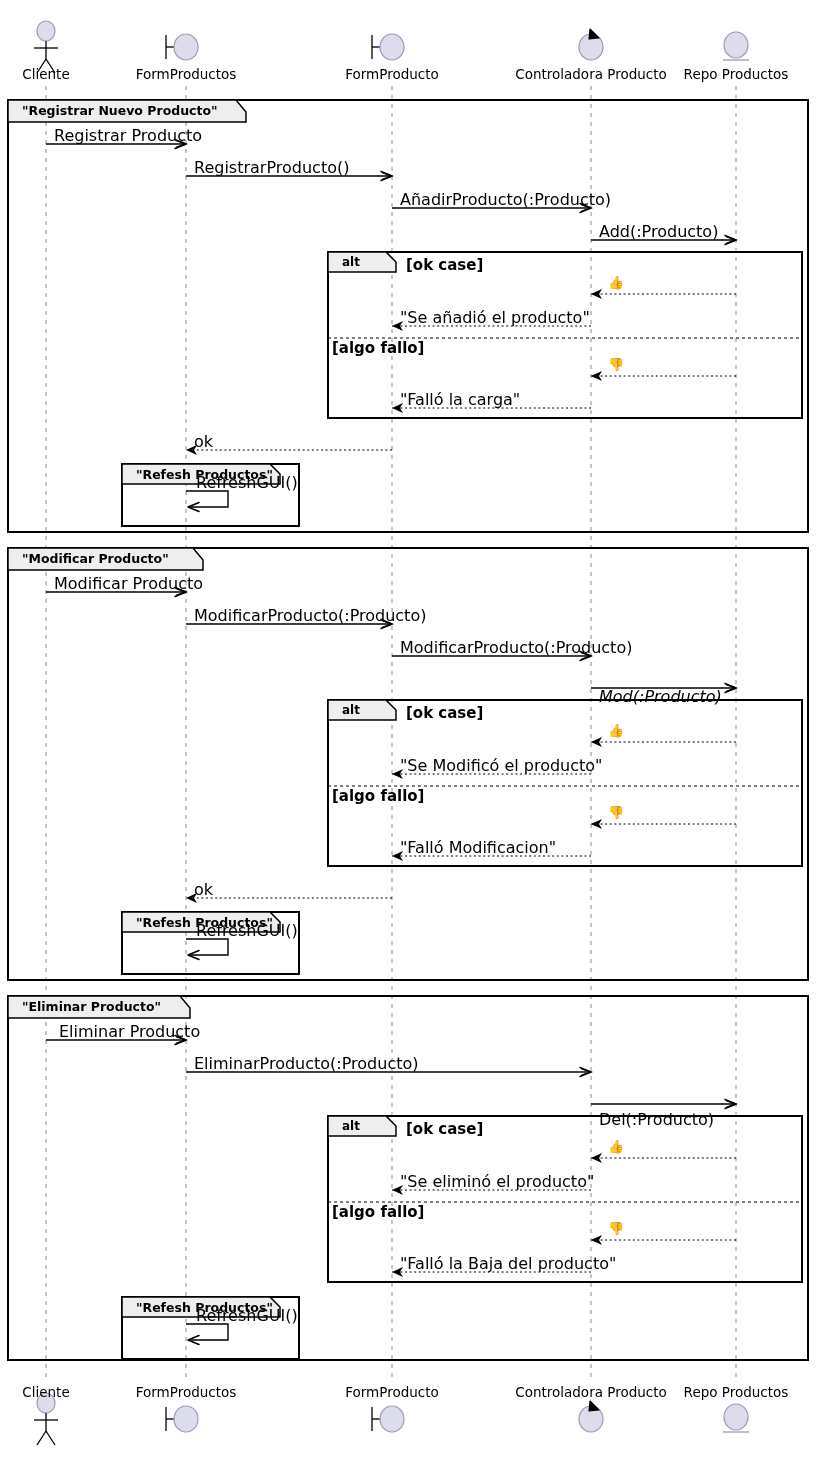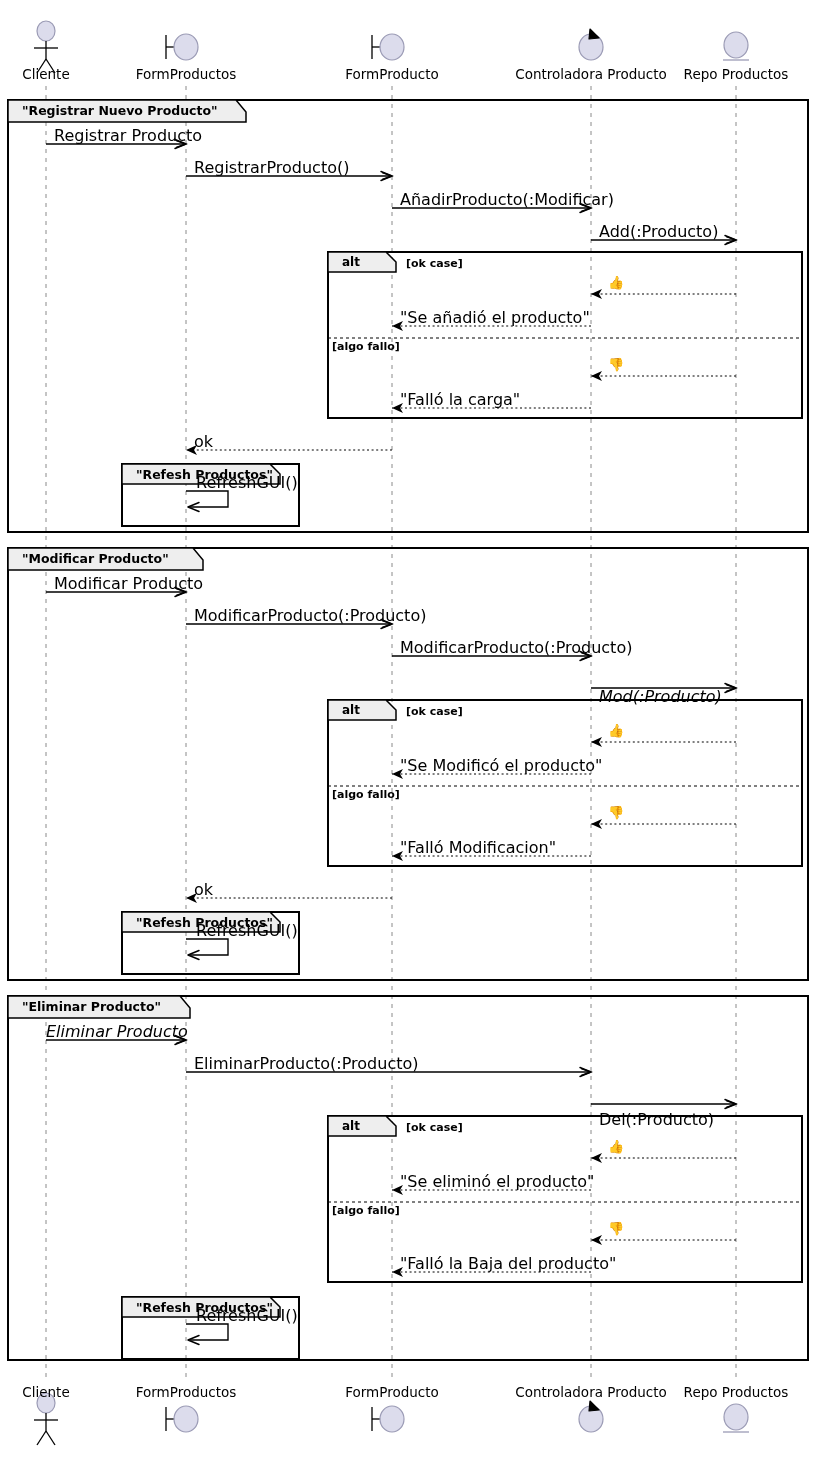--- a/index.html
+++ b/index.html
@@ -4,21 +4,21 @@
 <style>
   html,body{margin:0;padding:0;background:#ffffff;}
   body{font-family:"DejaVu Sans","Liberation Sans",sans-serif;}
   #stage{position:relative;width:816px;height:1467px;overflow:hidden;background:#fff;}
   #svgroot{position:absolute;left:0;top:0;}
   .lbl{position:absolute;font-size:13px;color:#000;white-space:nowrap;line-height:1;}
   .plabel{font-size:13.5px;}
   .msglbl{font-size:16px;}
   .frmtitle{font-size:12.5px;font-weight:bold;}
   .altkw{font-size:12px;font-weight:bold;}
-  .guard{font-size:11px;font-weight:bold;}
+  .guard{font-size:15px;font-weight:bold;}
   .emoji{position:absolute;font-size:13px;line-height:1;color:#111;}
 </style>
 </head>
 <body>
 
 <div id="stage">
   <svg id="svgroot" width="816" height="1467" xmlns="http://www.w3.org/2000/svg">
     <defs>
       <marker id="solidArrow" markerWidth="12" markerHeight="12" refX="10" refY="4" orient="auto" markerUnits="userSpaceOnUse">
         <path d="M0,0 L10,4 L0,8 L3,4 Z" fill="#000"></path>
@@ -178,21 +178,21 @@
       <div class="lbl plabel" style="left: 186px; top: 1386px; transform: translateX(-50%);">FormProductos</div>
       <div class="lbl plabel" style="left: 392px; top: 68px; transform: translateX(-50%);">FormProducto</div>
       <div class="lbl plabel" style="left: 392px; top: 1386px; transform: translateX(-50%);">FormProducto</div>
       <div class="lbl plabel" style="left: 591px; top: 68px; transform: translateX(-50%);">Controladora Producto</div>
       <div class="lbl plabel" style="left: 591px; top: 1386px; transform: translateX(-50%);">Controladora Producto</div>
       <div class="lbl plabel" style="left: 736px; top: 68px; transform: translateX(-50%);">Repo Productos</div>
       <div class="lbl plabel" style="left: 736px; top: 1386px; transform: translateX(-50%);">Repo Productos</div>
       <div class="lbl frmtitle" style="left: 22px; top: 105px;">"Registrar Nuevo Producto"</div>
       <div class="lbl msglbl" style="left: 54px; top: 128px;">Registrar Producto</div>
       <div class="lbl msglbl" style="left: 194px; top: 160px;">RegistrarProducto()</div>
-      <div class="lbl msglbl" style="left: 400px; top: 192px;">AñadirProducto(:Modificar)</div>
+      <div class="lbl msglbl" style="left: 400px; top: 192px;">AñadirProducto(:Producto)</div>
       <div class="lbl msglbl" style="left: 599px; top: 224px;">Add(:Producto)</div>
       <div class="lbl msglbl" style="left: 194px; top: 434px;">ok</div>
       <div class="lbl altkw" style="left: 342px; top: 256px;">alt</div>
       <div class="lbl guard" style="left: 406px; top: 258px;">[ok case]</div>
       <div class="emoji" style="left: 608px; top: 276px;">👍</div>
       <div class="lbl msglbl" style="left: 400px; top: 310px;">"Se añadió el producto"</div>
       <div class="lbl guard" style="left: 332px; top: 341px;">[algo fallo]</div>
       <div class="emoji" style="left: 608px; top: 358px;">👎</div>
       <div class="lbl msglbl" style="left: 400px; top: 392px;">"Falló la carga"</div>
       <div class="lbl frmtitle" style="left: 136px; top: 469px;">"Refesh Productos"</div>
@@ -206,21 +206,21 @@
       <div class="lbl altkw" style="left: 342px; top: 704px;">alt</div>
       <div class="lbl guard" style="left: 406px; top: 706px;">[ok case]</div>
       <div class="emoji" style="left: 608px; top: 724px;">👍</div>
       <div class="lbl msglbl" style="left: 400px; top: 758px;">"Se Modificó el producto"</div>
       <div class="lbl guard" style="left: 332px; top: 789px;">[algo fallo]</div>
       <div class="emoji" style="left: 608px; top: 806px;">👎</div>
       <div class="lbl msglbl" style="left: 400px; top: 840px;">"Falló Modificacion"</div>
       <div class="lbl frmtitle" style="left: 136px; top: 917px;">"Refesh Productos"</div>
       <div class="lbl msglbl" style="left: 196px; top: 923px;">RefreshGUI()</div>
       <div class="lbl frmtitle" style="left: 22px; top: 1001px;">"Eliminar Producto"</div>
-      <div class="lbl msglbl" style="left: 46px; top: 1024px; font-style: italic;">Eliminar Producto</div>
+      <div class="lbl msglbl" style="left: 59px; top: 1024px;">Eliminar Producto</div>
       <div class="lbl msglbl" style="left: 194px; top: 1056px;">EliminarProducto(:Producto)</div>
       <div class="lbl msglbl" style="left: 599px; top: 1112px;">Del(:Producto)</div>
       <div class="lbl altkw" style="left: 342px; top: 1120px;">alt</div>
       <div class="lbl guard" style="left: 406px; top: 1122px;">[ok case]</div>
       <div class="emoji" style="left: 608px; top: 1140px;">👍</div>
       <div class="lbl msglbl" style="left: 400px; top: 1174px;">"Se eliminó el producto"</div>
       <div class="lbl guard" style="left: 332px; top: 1205px;">[algo fallo]</div>
       <div class="emoji" style="left: 608px; top: 1222px;">👎</div>
       <div class="lbl msglbl" style="left: 400px; top: 1256px;">"Falló la Baja del producto"</div>
       <div class="lbl frmtitle" style="left: 136px; top: 1302px;">"Refesh Productos"</div>

